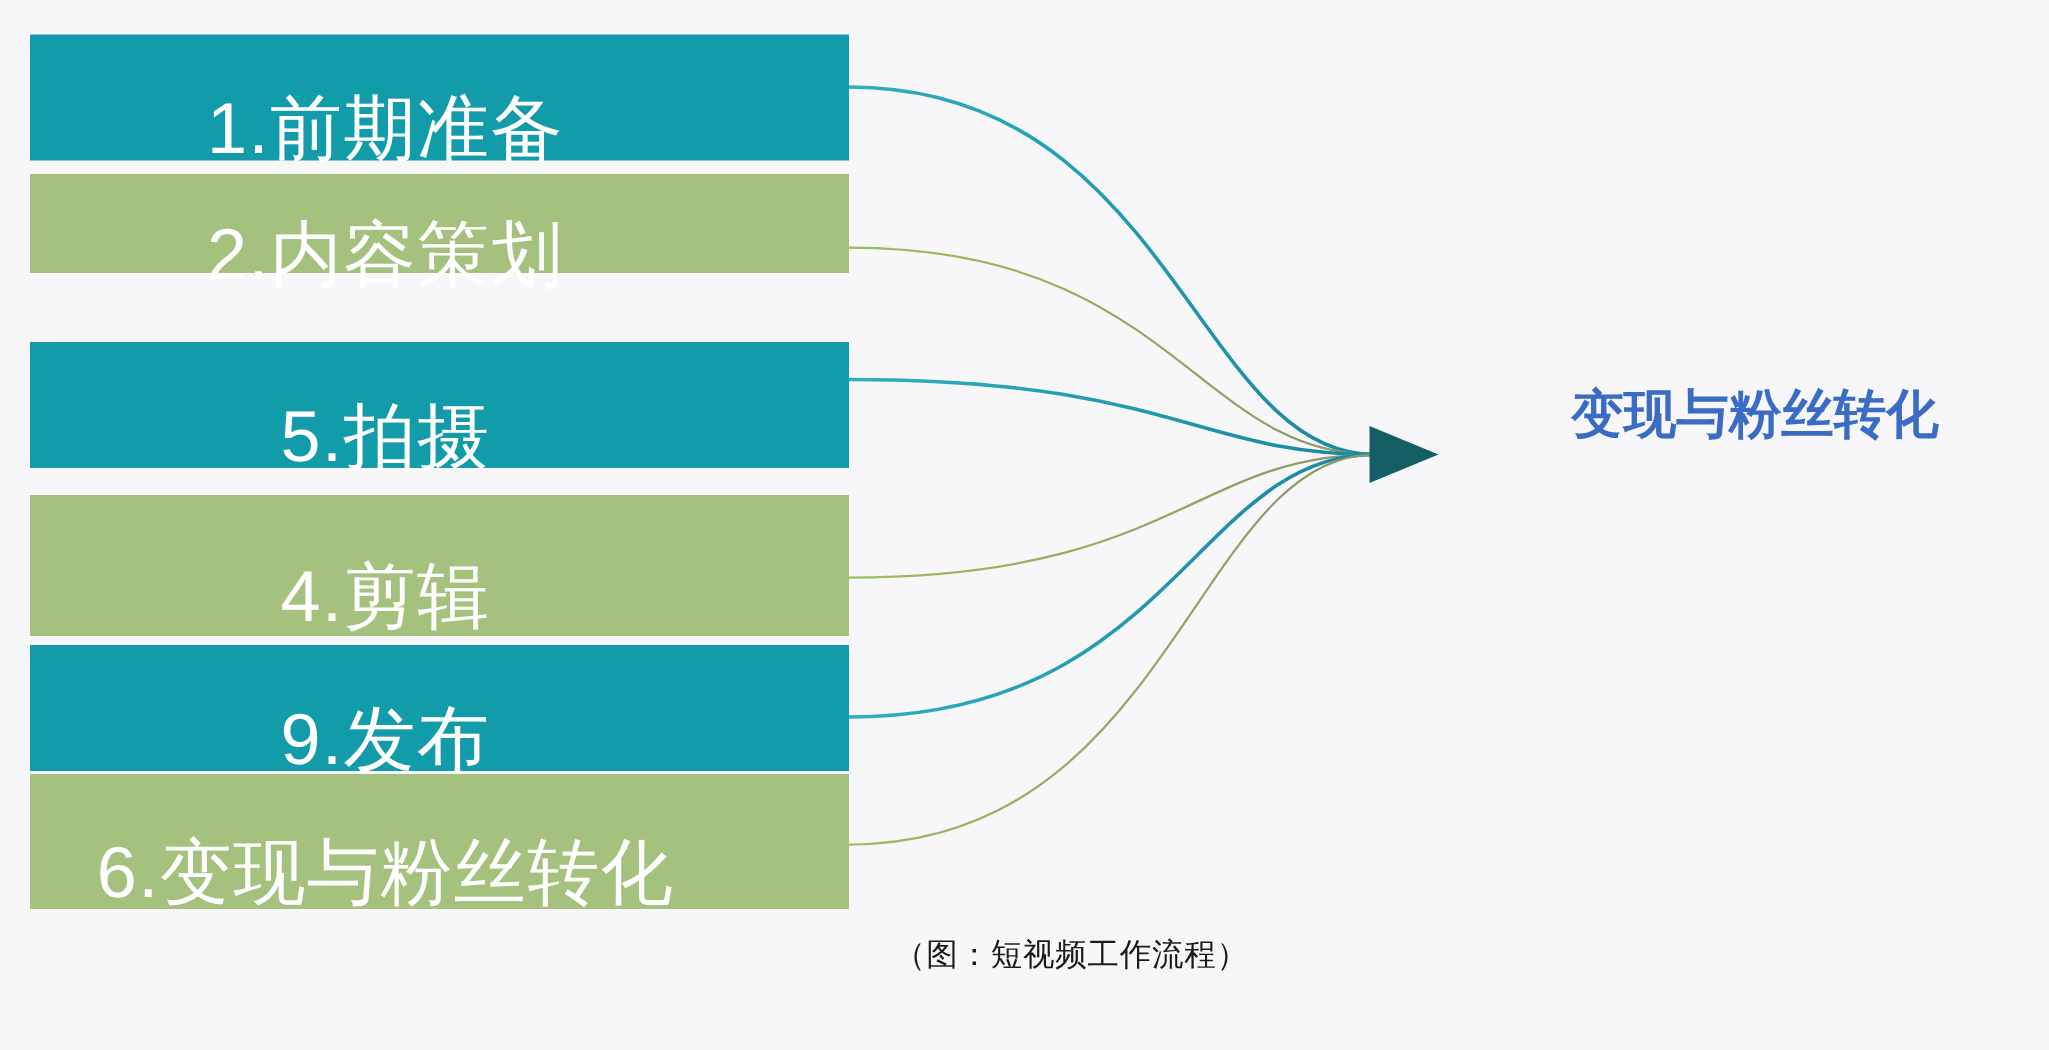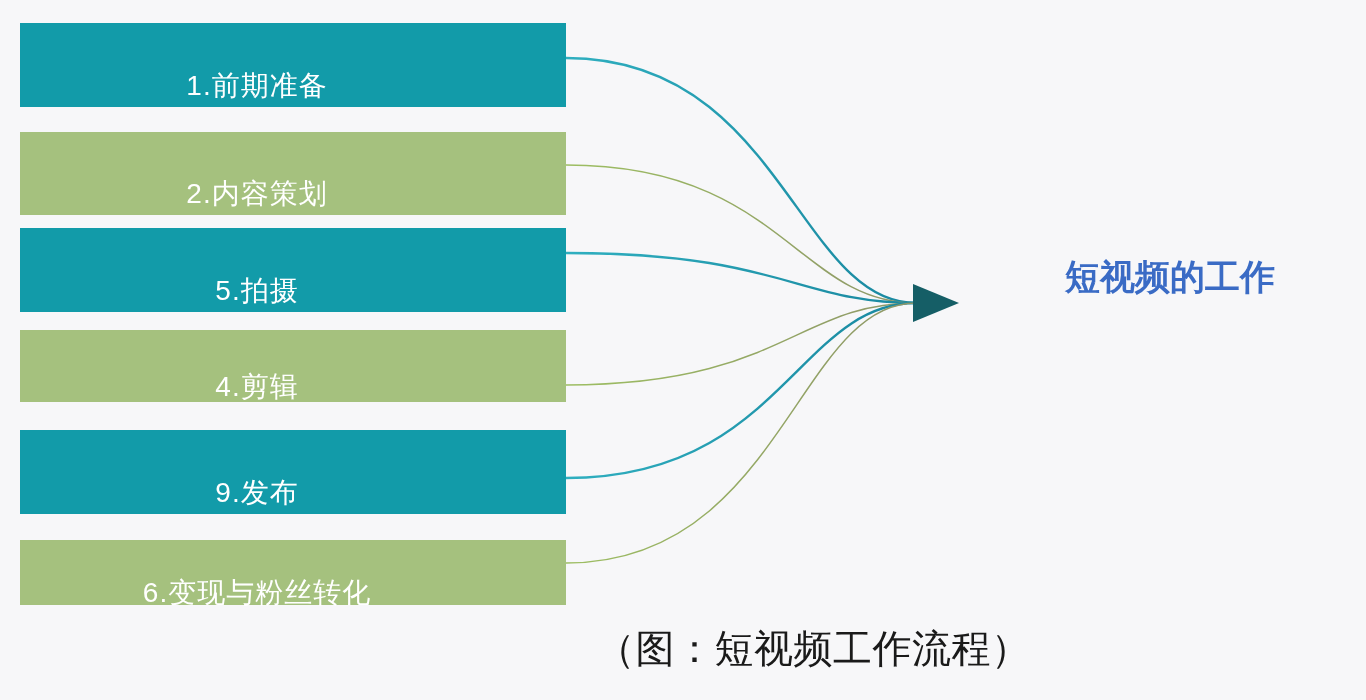--- a/index.html
+++ b/index.html
@@ -11,35 +11,35 @@
   .stage{position:relative;width:1366px;height:700px;}
   .bar{
     position:absolute;left:20px;width:546px;height:84px;
     box-sizing:border-box;padding-right:72px;
     display:flex;align-items:center;justify-content:center;
   }
   .bar.teal{background:var(--teal-bar,#129BA9);}
   .bar.green{background:var(--green-bar,#A5C17E);}
   .bar .label{
     color:var(--bar-text,#ffffff);
-    font-size:28px;font-weight:400;letter-spacing:1px;white-space:nowrap;margin-top:41px;
+    font-size:48px;font-weight:400;letter-spacing:1px;white-space:nowrap;margin-top:41px;
   }
-  .b0{top:23px}.b1{top:132px;height:83px}.b2{top:228px}
-  .b3{top:330px;height:72px}.b4{top:430px}.b5{top:540px;height:65px}
+  .b0{top:23px}.b1{top:116px;height:66px}.b2{top:228px}
+  .b3{top:330px;height:94px}.b4{top:430px}.b5{top:516px;height:90px}
   #connector-svg{position:absolute;left:0;top:0;width:1366px;height:700px;}
   .result-title{
     position:absolute;left:1020px;top:250px;width:300px;
     text-align:center;
     color:var(--title-text,#3A6BC5);
     font-size:35px;font-weight:700;line-height:1.55;
   }
   .figure-caption{
     position:absolute;left:596px;top:622px;
     color:var(--caption-text,#1a1a1a);
-    font-size:39px;font-weight:400;letter-spacing:0.5px;white-space:nowrap;
+    font-size:21px;font-weight:400;letter-spacing:0.5px;white-space:nowrap;
   }
 </style>
 </head>
 <body>
 
 <div class="stage">
 
   <div class="bar teal b0">
     <span class="label">1.前期准备</span>
   </div>
@@ -73,18 +73,18 @@
       <path d="M 566 58 C 781 58, 798 303, 916 303" fill="none" stroke="url(#tealFade)" stroke-width="2.4"></path>
       <path d="M 566 165 C 781 165, 798 303, 916 303" fill="none" stroke="url(#greenFade)" stroke-width="1.5"></path>
       <path d="M 566 253 C 781 253, 798 303, 916 303" fill="none" stroke="url(#tealFade)" stroke-width="2.4"></path>
       <path d="M 566 385 C 781 385, 798 303, 916 303" fill="none" stroke="url(#greenFade)" stroke-width="1.5"></path>
       <path d="M 566 478 C 781 478, 798 303, 916 303" fill="none" stroke="url(#tealFade)" stroke-width="2.4"></path>
       <path d="M 566 563 C 781 563, 798 303, 916 303" fill="none" stroke="url(#greenFade)" stroke-width="1.5"></path>
       <polygon points="913,284 959,303 913,322" fill="#155E66"></polygon>
     </svg>
 
   <div class="result-title">
-    <div>短视频的工作</div>
+    <div>变现与粉丝转化</div>
   </div>
 
   <div class="figure-caption">（图：短视频工作流程）</div>
 
 </div>
 
 </body></html>

